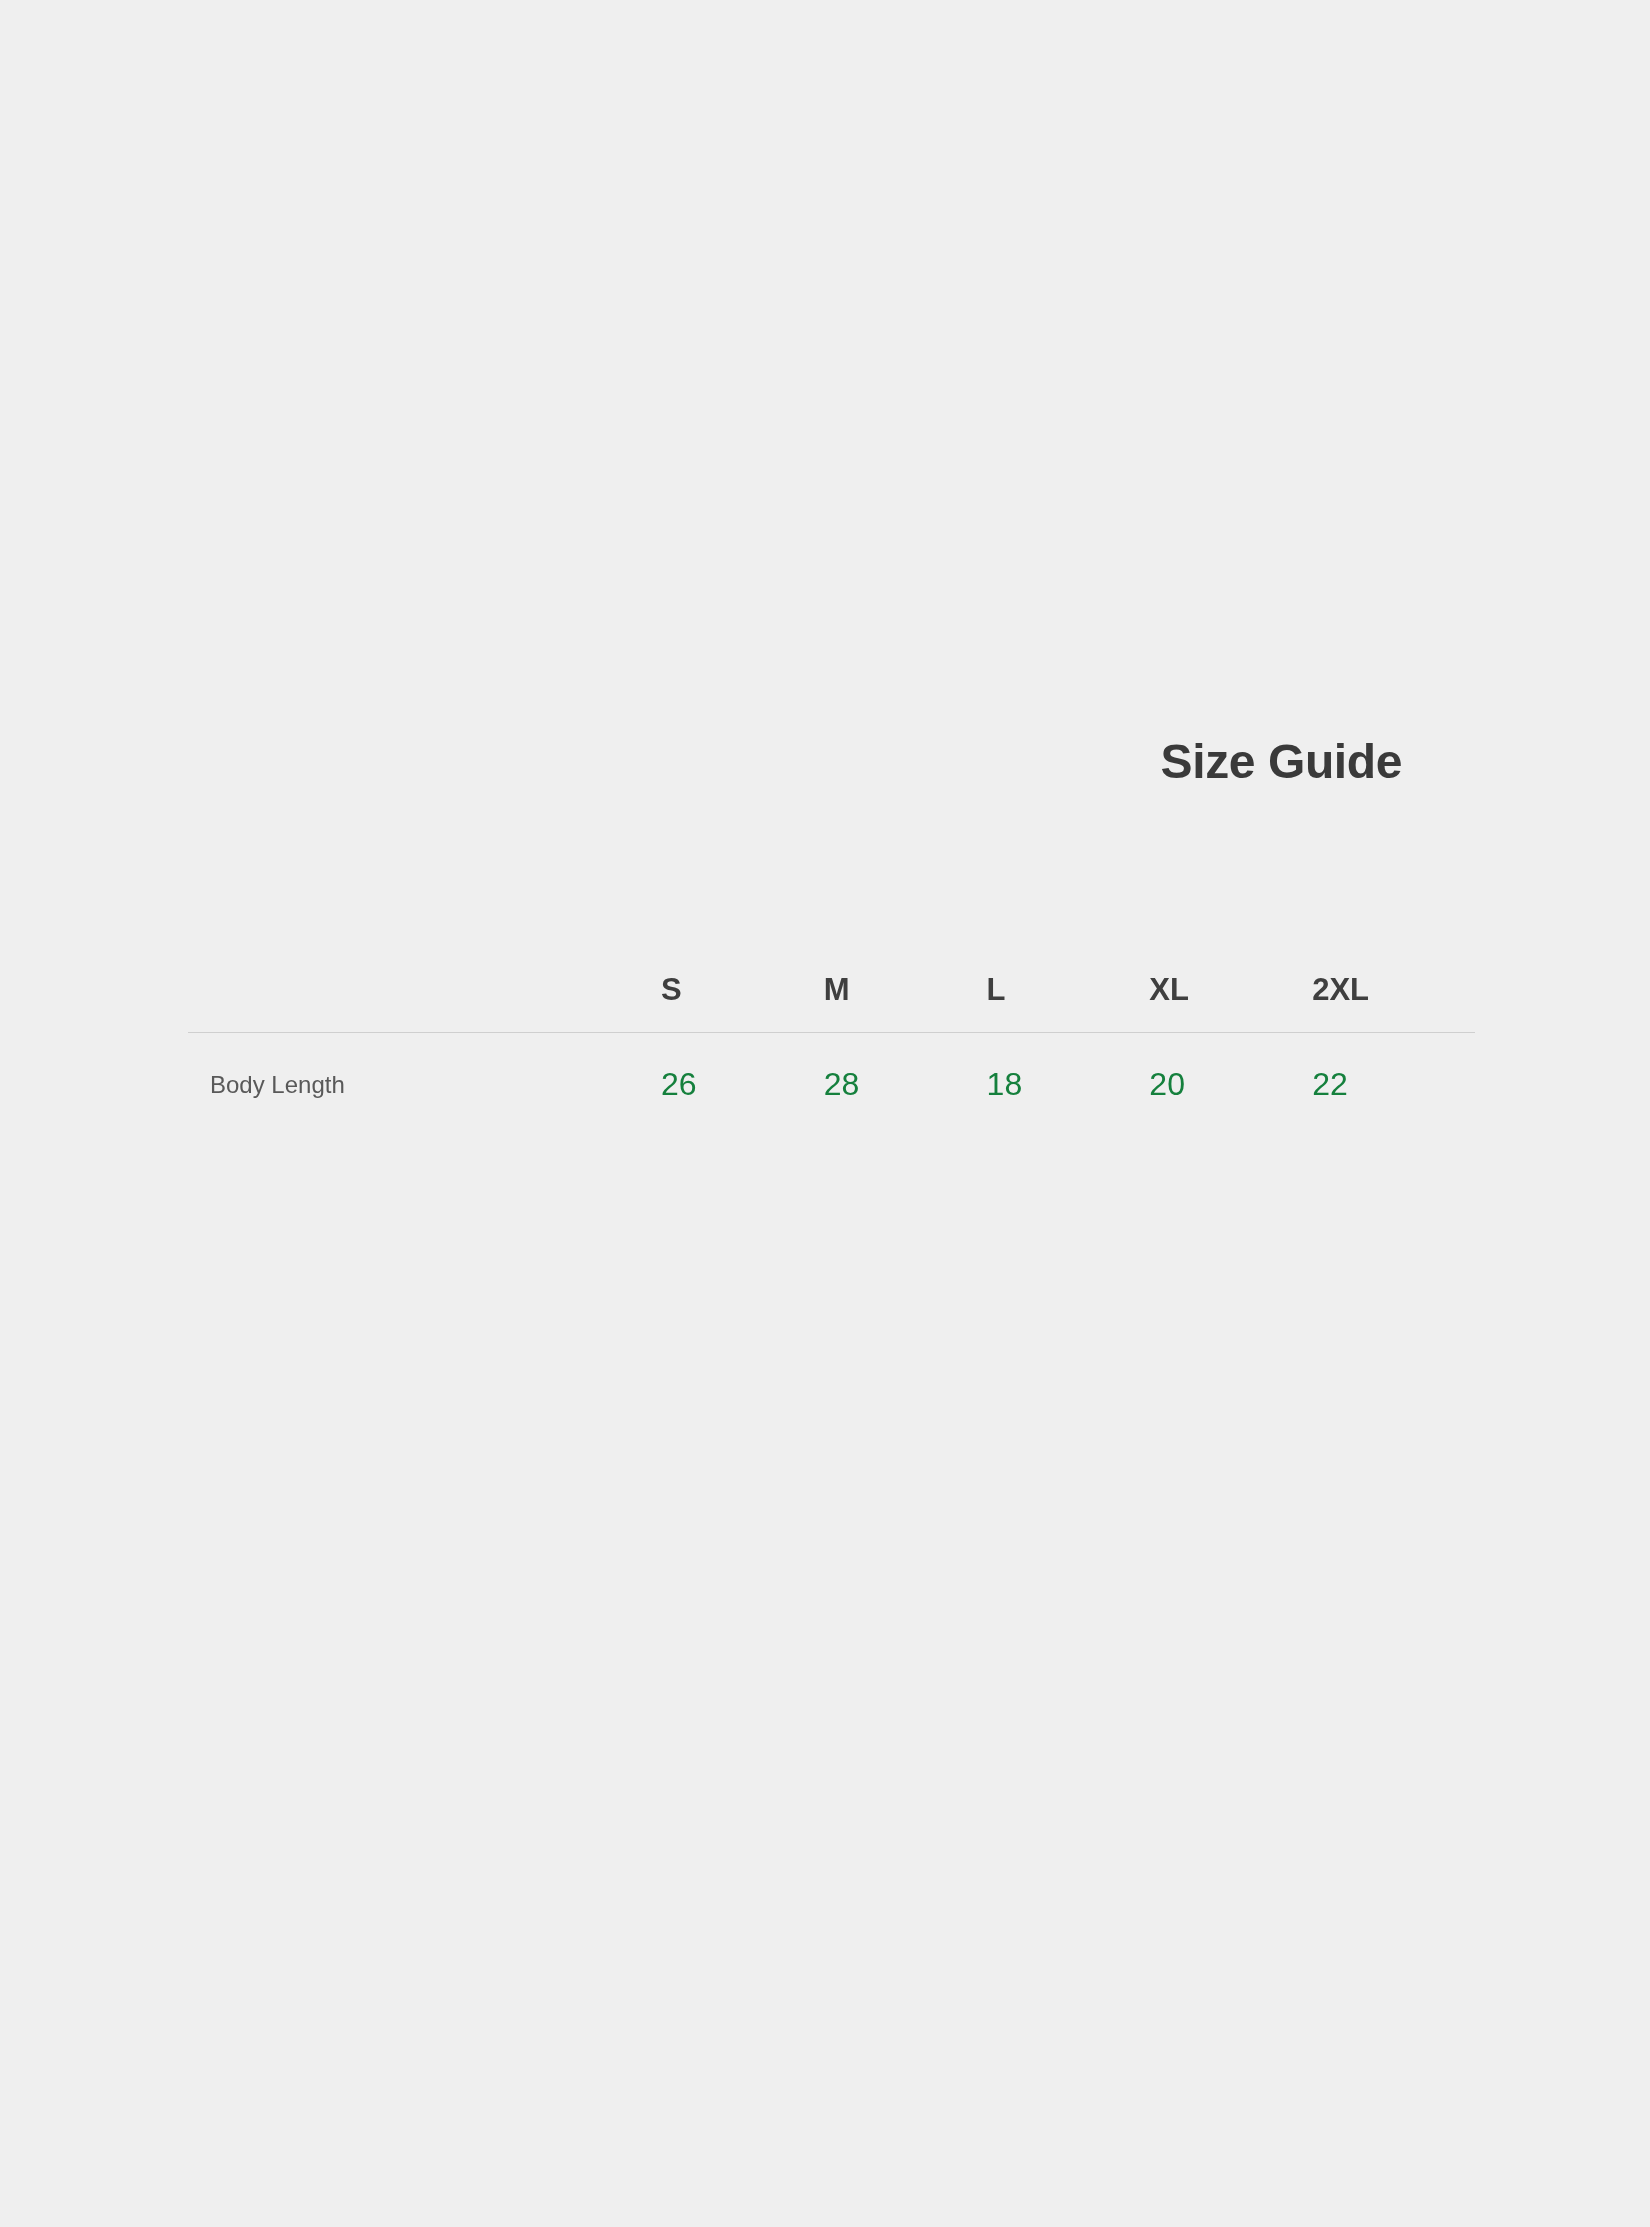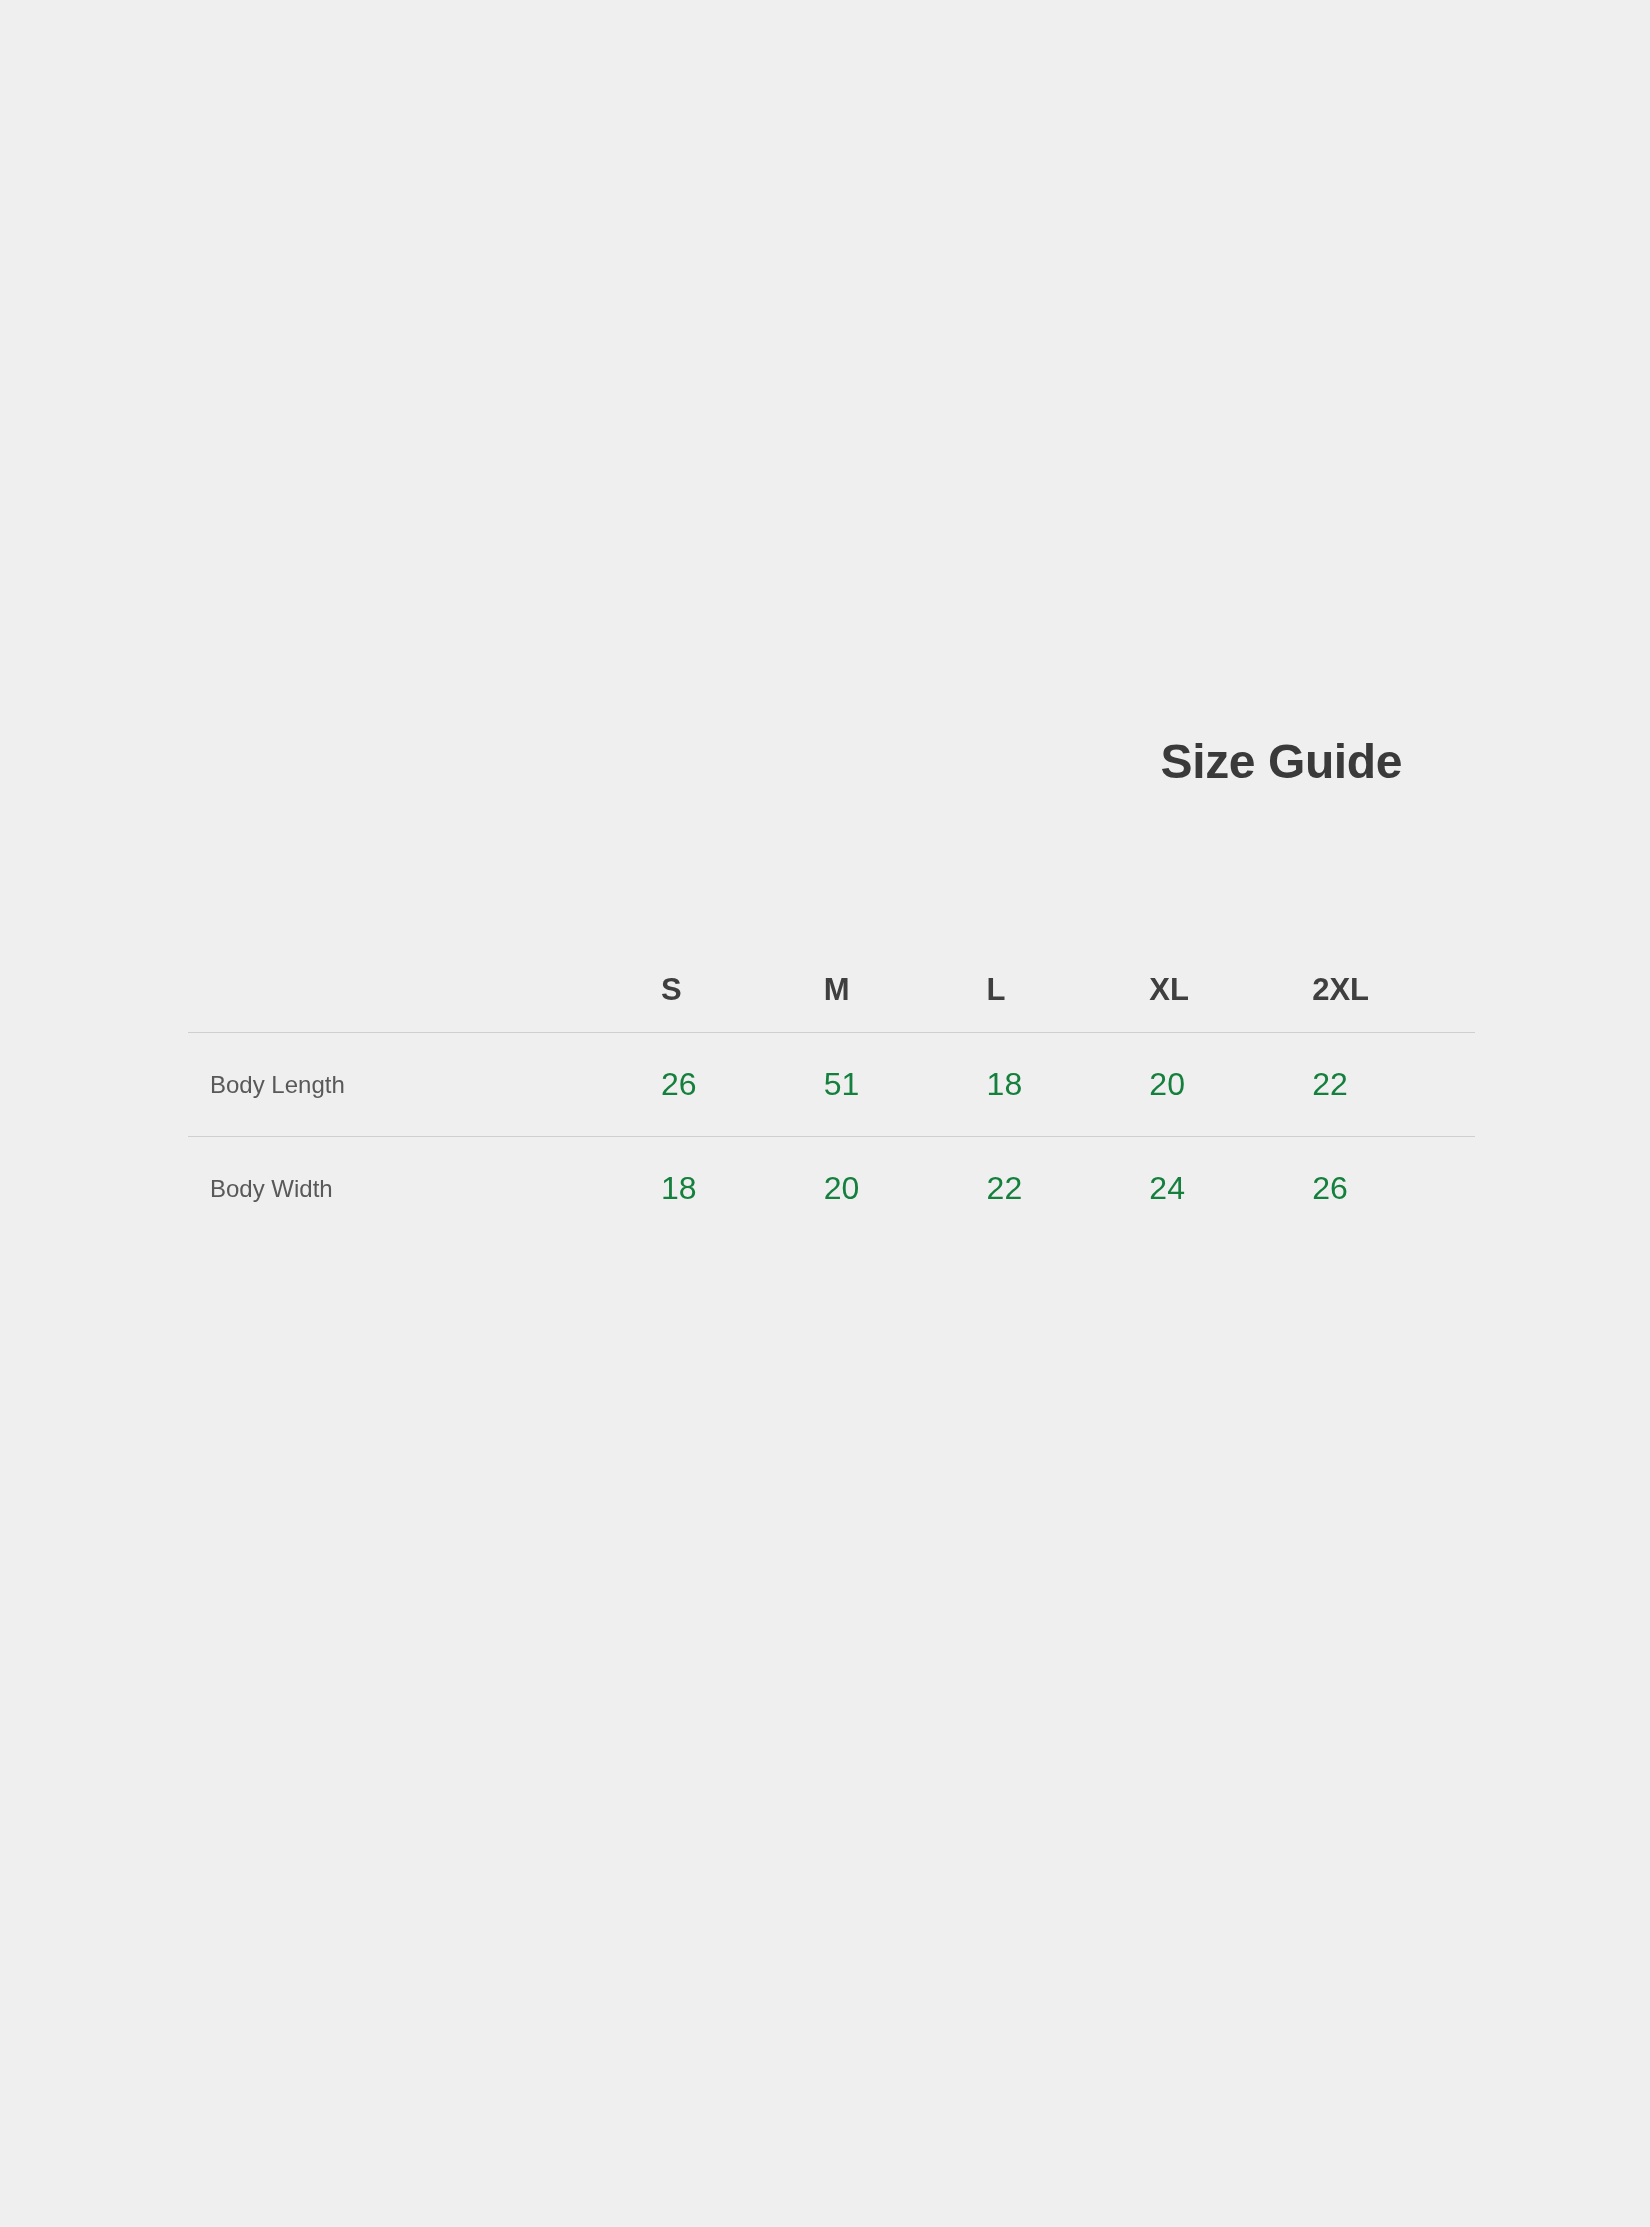--- a/index.html
+++ b/index.html
@@ -116,30 +116,22 @@
         <th>M</th>
         <th>L</th>
         <th>XL</th>
         <th>2XL</th>
       </tr>
     </thead>
     <tbody>
       <tr>
         <td class="row-label">Body Length</td>
         <td>26</td>
-        <td>51</td>
+        <td>28</td>
         <td>18</td>
         <td>20</td>
         <td>22</td>
-      </tr>
-      <tr>
-        <td class="row-label">Body Width</td>
-        <td>18</td>
-        <td>20</td>
-        <td>22</td>
-        <td>24</td>
-        <td>26</td>
       </tr>
     </tbody>
   </table>
 
 </div>
 
 
 </body></html>

